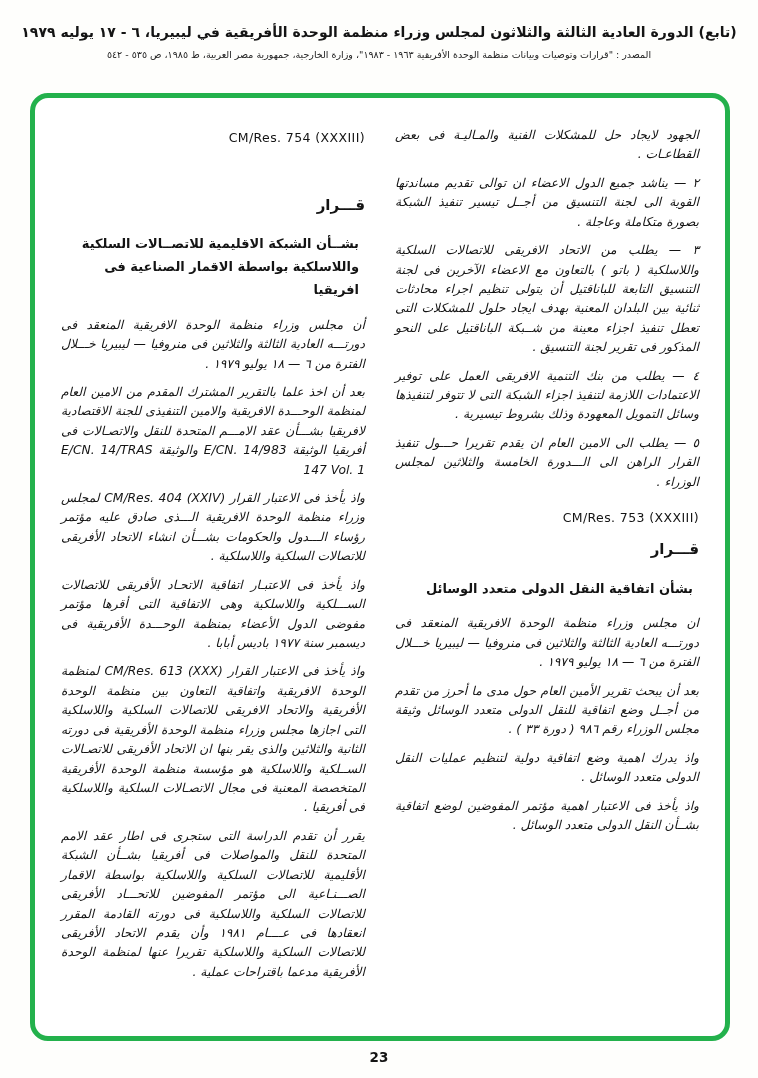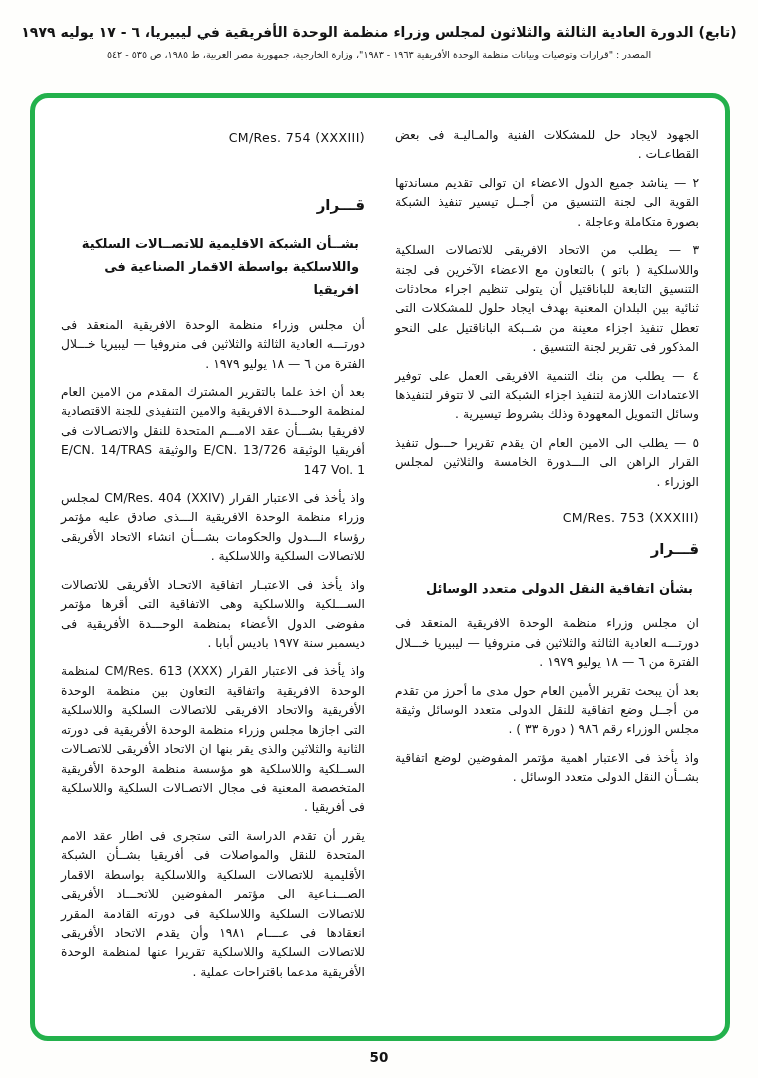--- a/index.html
+++ b/index.html
@@ -29,21 +29,21 @@
   }
 
   .columns { display: flex; flex-direction: row-reverse; gap: 30px; height: 100%; }
   .col {
     width: 50%;
     direction: rtl;
     text-align: justify;
     font-size: 12.3px;
     line-height: 1.58;
   }
-  .col p { margin: 0 0 9px 0; }
+  .col p { margin: 0 0 9px 0; font-style: italic; }
 
   .res-ref {
     direction: ltr; text-align: right; unicode-bidi: embed;
     font-size: 12.5px; letter-spacing: 0.4px; margin-top: 2px;
   }
   .col-left .res-ref { margin-bottom: 46px; }
   .col-right .res-ref { margin-top: 16px; margin-bottom: 10px; }
 
   .res-title { text-align: right; font-weight: bold; font-size: 15px; margin: 10px 0 16px 0; letter-spacing: 2px; }
   .res-subtitle { text-align: right; font-weight: bold; font-size: 13px; line-height: 1.75; margin: 0 6px 14px 6px; }
@@ -73,36 +73,37 @@
         <p>٣ — يطلب من الاتحاد الافريقى للاتصالات السلكية واللاسلكية ( باتو ) بالتعاون مع الاعضاء الآخرين فى لجنة التنسيق التابعة للباناقتيل أن يتولى تنظيم اجراء محادثات ثنائية بين البلدان المعنية بهدف ايجاد حلول للمشكلات التى تعطل تنفيذ اجزاء معينة من شــبكة الباناقتيل على النحو المذكور فى تقرير لجنة التنسيق .</p>
         <p>٤ — يطلب من بنك التنمية الافريقى العمل على توفير الاعتمادات اللازمة لتنفيذ اجزاء الشبكة التى لا تتوفر لتنفيذها وسائل التمويل المعهودة وذلك بشروط تيسيرية .</p>
         <p>٥ — يطلب الى الامين العام ان يقدم تقريرا حـــول تنفيذ القرار الراهن الى الـــدورة الخامسة والثلاثين لمجلس الوزراء .</p>
 
         <div class="res-ref">CM/Res. 753 (XXXIII)</div>
         <div class="res-title">قـــرار</div>
         <div class="res-subtitle">بشأن اتفاقية النقل الدولى متعدد الوسائل</div>
 
         <p>ان مجلس وزراء منظمة الوحدة الافريقية المنعقد فى دورتـــه العادية الثالثة والثلاثين فى منروفيا — ليبيريا خـــلال الفترة من ٦ — ١٨ يوليو ١٩٧٩ .</p>
         <p>بعد أن يبحث تقرير الأمين العام حول مدى ما أحرز من تقدم من أجــل وضع اتفاقية للنقل الدولى متعدد الوسائل وثيقة مجلس الوزراء رقم ٩٨٦ ( دورة ٣٣ ) .</p>
+        <p>واذ يدرك اهمية وضع اتفاقية دولية لتنظيم عمليات النقل الدولى متعدد الوسائل .</p>
         <p>واذ يأخذ فى الاعتبار اهمية مؤتمر المفوضين لوضع اتفاقية بشــأن النقل الدولى متعدد الوسائل .</p>
       </section>
 
       <section class="col col-left">
         <div class="res-ref">CM/Res. 754 (XXXIII)</div>
         <div class="res-title">قـــرار</div>
         <div class="res-subtitle">بشــأن الشبكة الاقليمية للاتصــالات السلكية واللاسلكية بواسطة الاقمار الصناعية فى افريقيا</div>
 
         <p>أن مجلس وزراء منظمة الوحدة الافريقية المنعقد فى دورتـــه العادية الثالثة والثلاثين فى منروفيا — ليبيريا خـــلال الفترة من ٦ — ١٨ يوليو ١٩٧٩ .</p>
-        <p>بعد أن اخذ علما بالتقرير المشترك المقدم من الامين العام لمنظمة الوحـــدة الافريقية والامين التنفيذى للجنة الاقتصادية لافريقيا بشـــأن عقد الامـــم المتحدة للنقل والاتصـالات فى أفريقيا الوثيقة E/CN. 13/726 والوثيقة E/CN. 14/TRAS 147 Vol. 1</p>
+        <p>بعد أن اخذ علما بالتقرير المشترك المقدم من الامين العام لمنظمة الوحـــدة الافريقية والامين التنفيذى للجنة الاقتصادية لافريقيا بشـــأن عقد الامـــم المتحدة للنقل والاتصـالات فى أفريقيا الوثيقة E/CN. 14/983 والوثيقة E/CN. 14/TRAS 147 Vol. 1</p>
         <p>واذ يأخذ فى الاعتبار القرار CM/Res. 404 (XXIV) لمجلس وزراء منظمة الوحدة الافريقية الـــذى صادق عليه مؤتمر رؤساء الـــدول والحكومات بشـــأن انشاء الاتحاد الأفريقى للاتصالات السلكية واللاسلكية .</p>
         <p>واذ يأخذ فى الاعتبـار اتفاقية الاتحـاد الأفريقى للاتصالات الســـلكية واللاسلكية وهى الاتفاقية التى أقرها مؤتمر مفوضى الدول الأعضاء بمنظمة الوحـــدة الأفريقية فى ديسمبر سنة ١٩٧٧ باديس أبابا .</p>
         <p>واذ يأخذ فى الاعتبار القرار CM/Res. 613 (XXX) لمنظمة الوحدة الافريقية واتفاقية التعاون بين منظمة الوحدة الأفريقية والاتحاد الافريقى للاتصالات السلكية واللاسلكية التى اجازها مجلس وزراء منظمة الوحدة الأفريقية فى دورته الثانية والثلاثين والذى يقر بنها ان الاتحاد الأفريقى للاتصـالات الســلكية واللاسلكية هو مؤسسة منظمة الوحدة الأفريقية المتخصصة المعنية فى مجال الاتصـالات السلكية واللاسلكية فى أفريقيا .</p>
         <p>يقرر أن تقدم الدراسة التى ستجرى فى اطار عقد الامم المتحدة للنقل والمواصلات فى أفريقيا بشــأن الشبكة الأقليمية للاتصالات السلكية واللاسلكية بواسطة الاقمار الصـــنـاعية الى مؤتمر المفوضين للاتحـــاد الأفريقى للاتصالات السلكية واللاسلكية فى دورته القادمة المقرر انعقادها فى عــــام ١٩٨١ وأن يقدم الاتحاد الأفريقى للاتصالات السلكية واللاسلكية تقريرا عنها لمنظمة الوحدة الأفريقية مدعما باقتراحات عملية .</p>
       </section>
 
     </div>
   </div>
 
   <footer class="page-footer">
-    <span class="page-number">50</span>
+    <span class="page-number">23</span>
   </footer>
 
 </div>
 
 </body></html>

